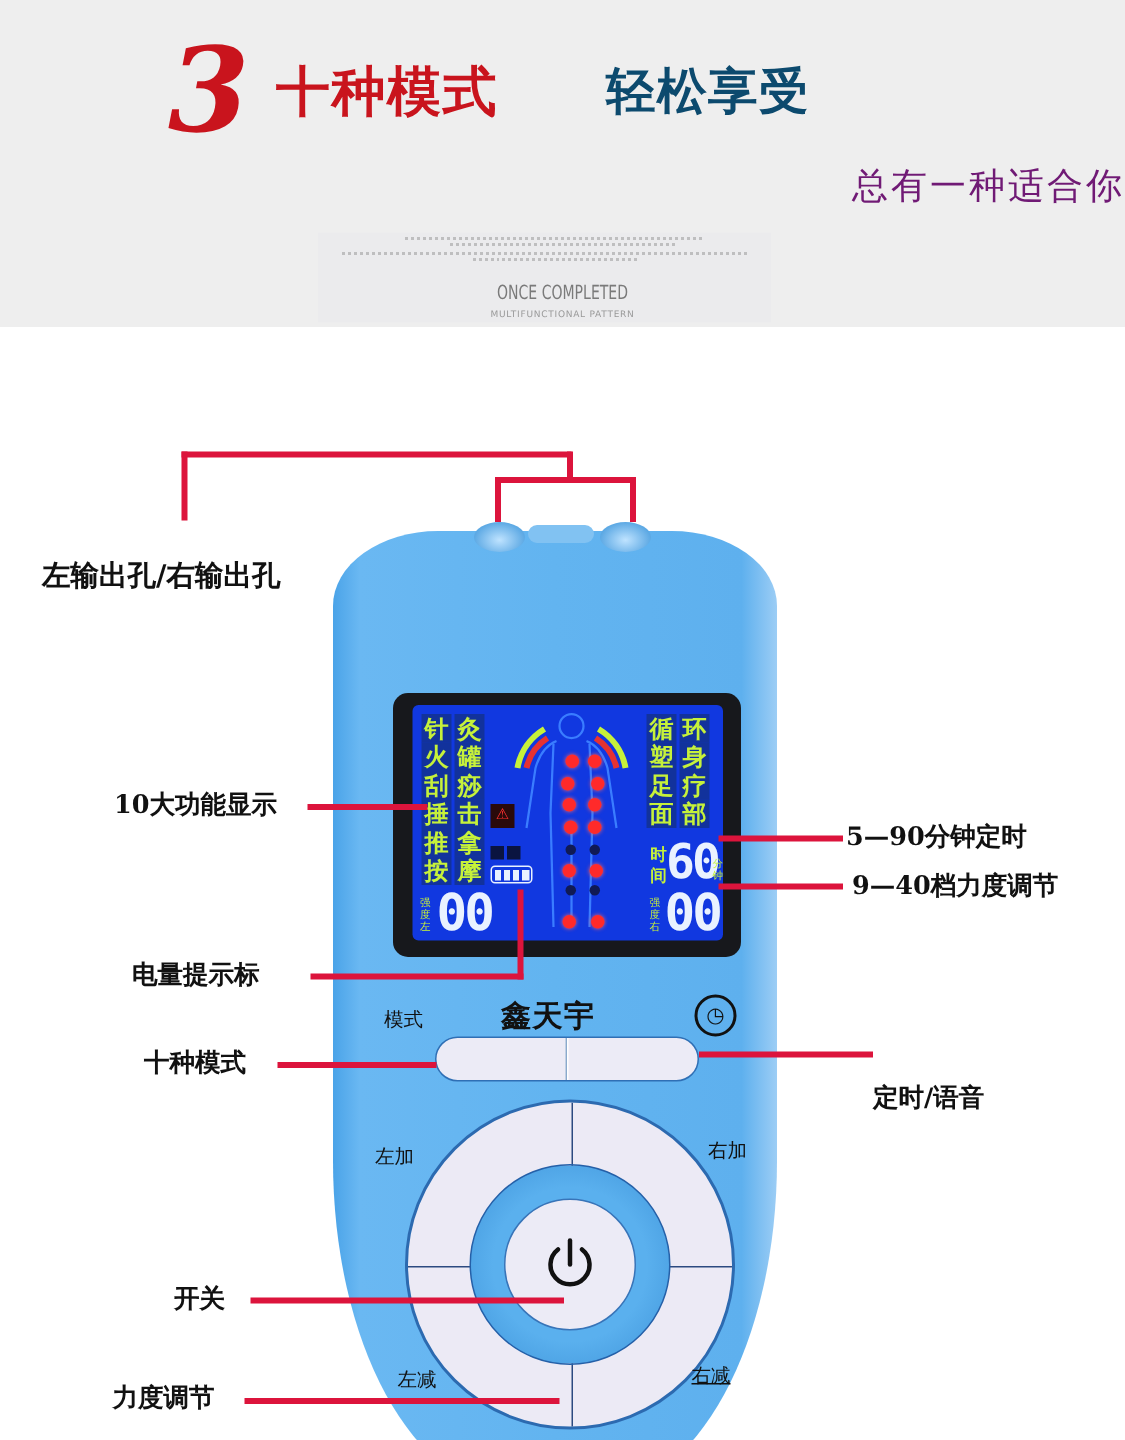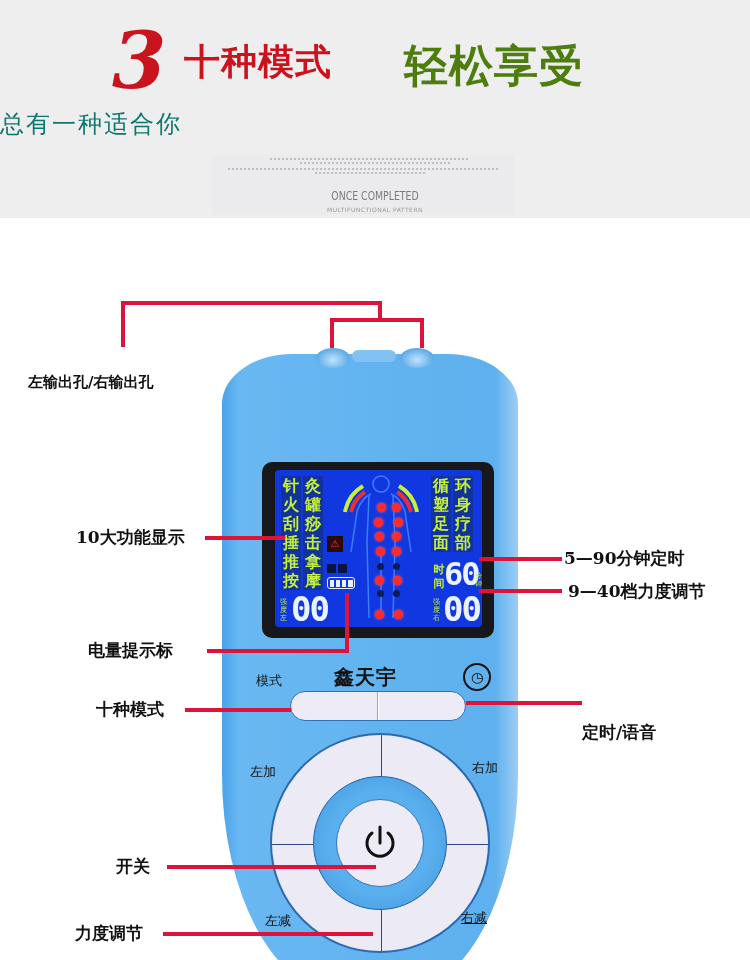--- a/index.html
+++ b/index.html
@@ -3,22 +3,22 @@
 <meta charset="utf-8">
 <style>
   * { margin:0; padding:0; box-sizing:border-box; }
   html, body { width:750px; height:960px; background:#ffffff; overflow:hidden; }
   body { position:relative; font-family:"DejaVu Sans", "Liberation Sans", sans-serif; }
 
   
   .header-band { position:absolute; left:0; top:0; width:750px; height:218px; background:#eeeeee; }
   .hdr-num { position:absolute; left:112px; top:22px; font-family:"DejaVu Serif", "Liberation Serif", serif; font-style:italic; font-weight:bold; font-size:78px; color:#c9141d; line-height:1; }
   .hdr-title-red { position:absolute; left:184px; top:44px; font-size:36px; font-weight:bold; color:#c9141d; letter-spacing:1px; line-height:1; }
-  .hdr-title-black { position:absolute; left:404px; top:44px; font-size:44px; font-weight:bold; color:#4d7c0f; letter-spacing:1px; line-height:1; }
-  .hdr-sub { position:absolute; left:0; width:750px; top:108px; text-align:left; font-size:24px; color:#0f766e; letter-spacing:2px; }
+  .hdr-title-black { position:absolute; left:404px; top:44px; font-size:33px; font-weight:bold; color:#0c4a6e; letter-spacing:1px; line-height:1; }
+  .hdr-sub { position:absolute; left:0; width:750px; top:108px; text-align:right; font-size:24px; color:#701a75; letter-spacing:2px; }
   .hdr-box { position:absolute; left:212px; top:155px; width:302px; height:60px; background:#ebebed; }
   .hdr-fine { position:absolute; left:228px; width:270px; height:2px; background:repeating-linear-gradient(90deg,#9a9a9a 0 2px,transparent 2px 4px); opacity:.55; }
   .hdr-once { position:absolute; left:0; width:750px; top:188px; text-align:center; font-family:"DejaVu Sans Condensed","DejaVu Sans",sans-serif; font-size:13px; color:#7a7a7a; letter-spacing:0px; transform:scaleX(.8); }
   .hdr-multi { position:absolute; left:0; width:750px; top:206px; text-align:center; font-size:6px; color:#999; letter-spacing:0.5px; }
 
   
   .rl { position:absolute; background:#dc143c; }
 
   
   .lbl { position:absolute; font-family:"DejaVu Serif","Liberation Serif",serif; font-weight:bold; color:#111; font-size:17px; white-space:nowrap; line-height:1; }
@@ -201,21 +201,21 @@
 <div class="rl" style="left:466px;top:701px;width:116px;height:4px;"></div>
 
 <div class="rl" style="left:479px;top:557px;width:83px;height:4px;"></div>
 
 <div class="rl" style="left:479px;top:589px;width:83px;height:4px;"></div>
 
 <div class="rl" style="left:167px;top:865px;width:209px;height:4px;"></div>
 
 <div class="rl" style="left:163px;top:932px;width:210px;height:4px;"></div>
 
-<div class="lbl" style="left:28px;top:375px;font-size:15px;">左输出孔/右输出孔</div>
+<div class="lbl" style="left:28px;top:375px;font-size:19px;">左输出孔/右输出孔</div>
 <div class="lbl" style="left:76px;top:529px;">10大功能显示</div>
 <div class="lbl" style="left:88px;top:642px;">电量提示标</div>
 <div class="lbl" style="left:96px;top:701px;">十种模式</div>
 <div class="lbl" style="left:116px;top:858px;">开关</div>
-<div class="lbl" style="left:75px;top:925px;">力度调节</div>
+<div class="lbl" style="left:75px;top:925px;font-family:Liberation Mono, monospace;">力度调节</div>
 <div class="lbl" style="left:564px;top:550px;">5—90分钟定时</div>
 <div class="lbl" style="left:568px;top:583px;">9—40档力度调节</div>
 <div class="lbl" style="left:582px;top:695px;margin-top:29px;">定时/语音</div>
 
 </body></html>

